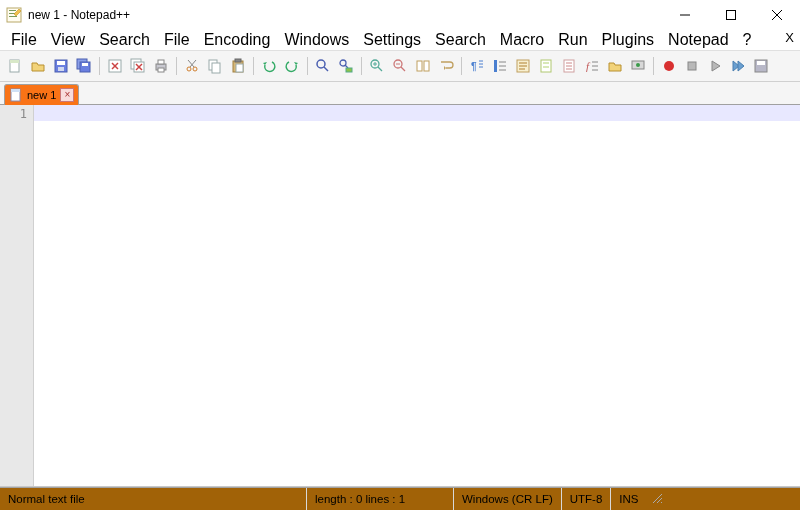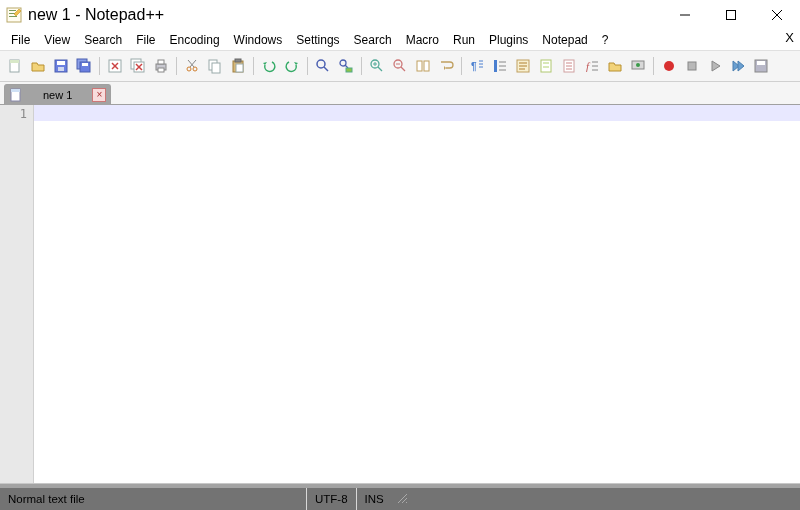--- a/index.html
+++ b/index.html
@@ -1,37 +1,37 @@
 <!DOCTYPE html>
 <html><head>
 <meta charset="utf-8">
 <style>
 html,body{margin:0;padding:0;font-family:"Segoe UI",Tahoma,sans-serif;font-size:12px;background:#fff;color:#000;height:100%;overflow:hidden}
 .window{width:800px;height:510px;display:flex;flex-direction:column;background:#fff;position:relative}
 .titlebar{height:30px;display:flex;align-items:center;padding:0 0 0 6px;background:#fff}
 .titlebar .icon{width:16px;height:16px;margin-right:6px}
-.titlebar .title{flex:0 0 auto;font-size:16px}
+.titlebar .title{flex:0 0 auto;font-size:12px}
 .titlebar .spacer{flex:1}
 .winbtn{width:46px;height:30px;display:flex;align-items:center;justify-content:center}
 .winbtn svg{width:10px;height:10px}
 .menubar{height:20px;display:flex;align-items:center;padding:0 4px;background:#fff;position:relative}
-.menuitem{padding:2px 7px;font-size:12px;cursor:default}
+.menuitem{padding:2px 7px;font-size:16px;cursor:default}
 .menubar .x{position:absolute;right:6px;top:0;font-size:13px}
 .toolbar{height:26px;display:flex;align-items:center;padding:2px 4px;background:#f5f5f5;border-top:1px solid #e0e0e0;border-bottom:1px solid #d0d0d0;gap:1px}
 .tbtn{width:20px;height:20px;display:flex;align-items:center;justify-content:center;border:1px solid transparent;border-radius:2px}
 .tsep{width:1px;height:18px;background:#c8c8c8;margin:0 3px}
 .tabbar{height:22px;display:flex;align-items:flex-end;padding:0 4px;background:#f5f5f5;border-bottom:1px solid #a0a0a0}
-.tab{height:20px;display:flex;align-items:center;padding:0 4px;background:#a3a3a3;border:1px solid #a0a0a0;border-bottom:none;border-radius:3px 3px 0 0;gap:20px;font-size:11px;position:relative;top:1px}
+.tab{height:20px;display:flex;align-items:center;padding:0 4px;background:#f97316;border:1px solid #a0a0a0;border-bottom:none;border-radius:3px 3px 0 0;gap:4px;font-size:11px;position:relative;top:1px}
 .tab .ticon{width:14px;height:14px}
 .tab .tclose{width:12px;height:12px;display:flex;align-items:center;justify-content:center;background:#f8dcdc;border:1px solid #c77;font-size:10px;line-height:1;color:#a33}
 .editor{flex:1;display:flex;background:#fff;position:relative;border-bottom:1px solid #c8c8c8}
 .gutter{width:34px;background:#e8e8e8;border-right:1px solid #d0d0d0;color:#8a8a8a;font-family:Consolas,monospace;font-size:12px;text-align:right;padding:2px 6px 0 0;box-sizing:border-box}
 .textarea{flex:1;background:#fff;position:relative}
 .curline{position:absolute;left:0;right:0;top:0;height:16px;background:#e8e8ff}
-.statusbar{height:22px;display:flex;align-items:center;background:#737373;border-top:4px solid #a3a3a3;font-size:11.5px}
+.statusbar{height:22px;display:flex;align-items:center;background:#a16207;border-top:1px solid #a3a3a3;font-size:11.5px}
 .statusbar .cell{padding:0 8px;height:100%;display:flex;align-items:center;border-right:1px solid #d8d8d8;white-space:nowrap}
 .statusbar .grow{flex:1}
 .statusbar .grip{width:16px;display:flex;align-items:flex-end;justify-content:flex-end;padding:0 2px 2px 0}
 </style>
 </head>
 <body>
 
 <div class="window">
 
   <div class="titlebar">
@@ -311,20 +311,22 @@
     <div class="gutter">
       <div>1</div>
     </div>
     <div class="textarea">
       <div class="curline"></div>
     </div>
   </div>
 
   <div class="statusbar">
     <div class="cell" style="width:290px">Normal text file</div>
+    <div class="cell" style="width:130px">length : 0    lines : 1</div>
+    <div class="cell">Windows (CR LF)</div>
     <div class="cell">UTF-8</div>
     <div class="cell" style="border-right:none">INS</div>
     <div class="grip">
         <svg width="12" height="12">
           <line x1="2" y1="11" x2="11" y2="2" stroke="#aaa"></line>
           <line x1="6" y1="11" x2="11" y2="6" stroke="#aaa"></line>
           <line x1="10" y1="11" x2="11" y2="10" stroke="#aaa"></line>
         </svg>
       </div>
   </div>

